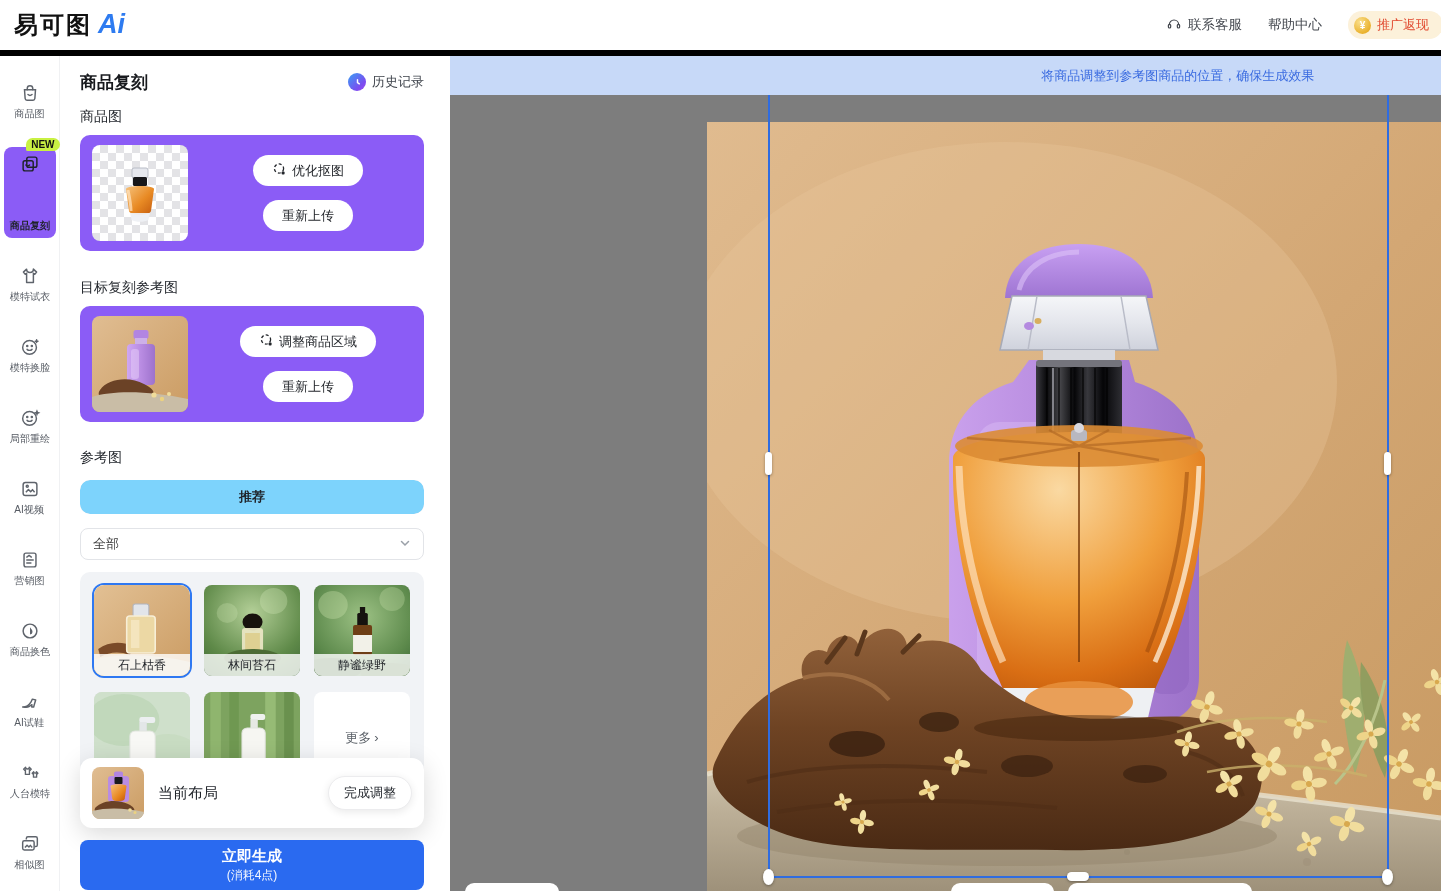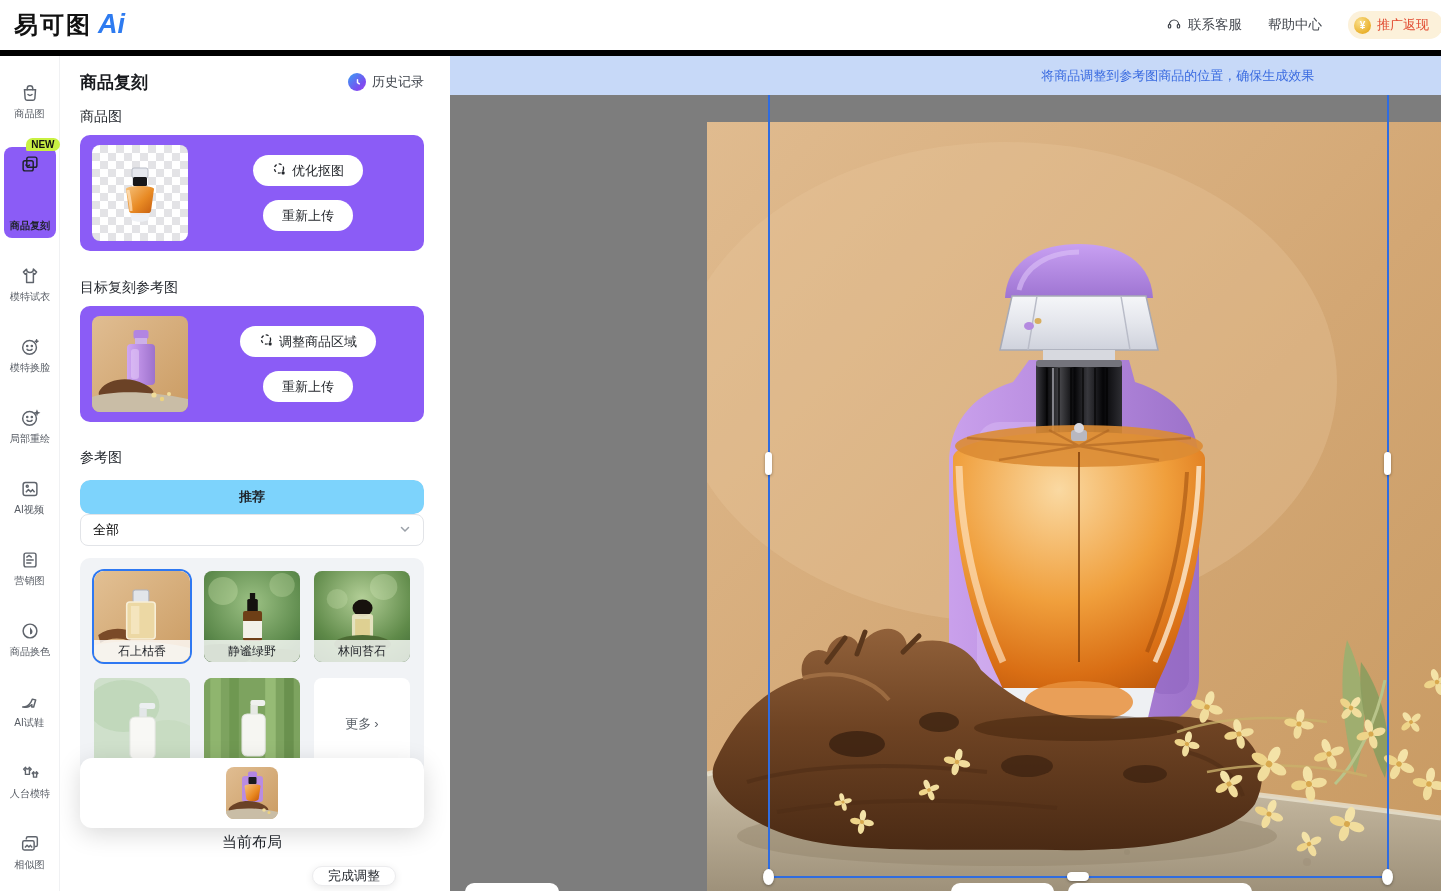--- a/index.html
+++ b/index.html
@@ -52,34 +52,34 @@
     background-image:linear-gradient(45deg,#e3e3e6 25%,transparent 25%,transparent 75%,#e3e3e6 75%),
                      linear-gradient(45deg,#e3e3e6 25%,transparent 25%,transparent 75%,#e3e3e6 75%);
     background-size:16px 16px;background-position:0 0,8px 8px;}
   .btn-col{flex:1;display:flex;flex-direction:column;gap:14px;align-items:center;}
   .pill-btn{background:#fff;border:none;border-radius:16px;height:31px;padding:0 19px;font-size:13px;
             color:#23262b;display:inline-flex;align-items:center;justify-content:center;gap:6px;cursor:pointer;}
 
   .tabs{margin-top:13px;background:#eef0f4;border-radius:10px;height:34px;display:flex;padding:0;overflow:hidden;}
   .tab{flex:1;display:flex;align-items:center;justify-content:center;font-size:13px;color:#a8adb5;cursor:pointer;}
   .tab.active{background:#7dd3fc;color:#1f2329;font-weight:700;border-radius:10px;box-shadow:0 1px 4px rgba(0,0,0,.06);}
-  .select{height:32px;border:1px solid #e2e4e8;border-radius:8px;display:flex;align-items:center;
-          justify-content:space-between;padding:0 12px;font-size:13px;color:#000000;cursor:pointer;background:#fff;}
+  .select{margin-top:14px;height:32px;border:1px solid #e2e4e8;border-radius:8px;display:flex;align-items:center;
+          justify-content:space-between;padding:0 12px;font-size:13px;color:#404040;cursor:pointer;background:#fff;}
 
   .ref-wrap{margin-top:12px;background:#f1f3f6;border-radius:10px;padding:13px 14px;height:226px;overflow:hidden;}
   .ref-grid{display:grid;grid-template-columns:repeat(3,1fr);gap:16px 14px;}
   .ref-item{position:relative;height:91px;border-radius:8px;overflow:hidden;cursor:pointer;background:#ddd;}
   .ref-item.selected{box-shadow:0 0 0 2px #2e78f2, inset 0 0 0 2px #fff;border-radius:10px;}
   .ref-label{position:absolute;left:0;right:0;bottom:0;height:22px;background:rgba(255,255,255,.8);
              font-size:12px;display:flex;align-items:center;justify-content:center;color:#23262b;}
   .more-card{background:#fff;display:flex;align-items:center;justify-content:center;gap:3px;
              font-size:13px;color:#595f66;}
 
   .layout-card{position:absolute;left:20px;right:26px;bottom:63px;height:70px;background:#fff;border-radius:12px;
-               box-shadow:0 6px 24px rgba(0,0,0,.15);padding:9px 28px;display:flex;align-items:center;gap:14px;z-index:6;flex-direction:column;}
+               box-shadow:0 6px 24px rgba(0,0,0,.15);padding:9px 12px;display:flex;align-items:center;gap:14px;z-index:6;}
   .thumb52{width:52px;height:52px;border-radius:8px;overflow:hidden;position:relative;flex:none;}
   .layout-label{font-size:15px;color:#1f2329;}
   .finish-btn{margin-left:auto;background:#fff;border:1px solid #ececee;box-shadow:0 2px 8px rgba(0,0,0,.09);
               border-radius:17px;height:34px;padding:0 15px;font-size:13px;color:#1f2329;cursor:pointer;}
   .generate-btn{position:absolute;left:20px;right:26px;bottom:1px;height:50px;background:#2a6af0;border:none;
                 border-radius:8px;color:#fff;display:flex;flex-direction:column;align-items:center;justify-content:center;
                 gap:1px;cursor:pointer;z-index:6;}
   .gen-l1{font-size:15px;font-weight:700;}
   .gen-l2{font-size:12px;opacity:.95;}
 
@@ -337,56 +337,56 @@
             <rect x="37" y="19" width="15" height="13" rx="2" fill="#e2e5ea" stroke="#b0b4be" stroke-width="1"></rect>
             <rect x="31" y="31" width="27" height="37" rx="3" fill="#ecd8a4" stroke="#f7eed6" stroke-width="1.5"></rect>
             <rect x="35" y="35" width="8" height="28" fill="#f6e9c4" opacity=".8"></rect>
             <path d="M0 74c26-6 60-5 91 3v14H0Z" fill="#d2c3a4"></path>
           </svg>
           <div class="ref-label">石上枯香</div>
         </div>
         <div class="ref-item">
           <svg width="100%" height="100%" viewBox="0 0 91 91" preserveAspectRatio="none">
             <defs>
+                <radialGradient id="g3b" cx=".5" cy=".3" r="1">
+                  <stop offset="0" stop-color="#b3cf97"></stop>
+                  <stop offset=".55" stop-color="#5f8a49"></stop>
+                  <stop offset="1" stop-color="#2e572b"></stop>
+                </radialGradient>
+              </defs>
+            <rect width="91" height="91" fill="url(#g3b)"></rect>
+            <circle cx="66" cy="16" r="13" fill="#d8ecbc" opacity=".3"></circle>
+              <circle cx="22" cy="28" r="10" fill="#d8ecbc" opacity=".25"></circle>
+            <ellipse cx="46" cy="37" rx="9.5" ry="8.5" fill="#17120d"></ellipse>
+            <rect x="36" y="43" width="20" height="25" rx="3" fill="#eae6c4" opacity=".94"></rect>
+            <rect x="39" y="48" width="14" height="17" fill="#ded092"></rect>
+            <ellipse cx="46" cy="73" rx="27" ry="9" fill="#4c6b34"></ellipse>
+          </svg>
+          <div class="ref-label">林间苔石</div>
+        </div>
+        <div class="ref-item">
+          <svg width="100%" height="100%" viewBox="0 0 91 91" preserveAspectRatio="none">
+            <defs>
                 <radialGradient id="g2b" cx=".5" cy=".35" r=".9">
                   <stop offset="0" stop-color="#9cc184"></stop>
                   <stop offset=".6" stop-color="#5d8a4c"></stop>
                   <stop offset="1" stop-color="#2f5c2f"></stop>
                 </radialGradient>
               </defs>
             <rect width="91" height="91" fill="url(#g2b)"></rect>
             <circle cx="18" cy="20" r="14" fill="#cde6b0" opacity=".35"></circle>
               <circle cx="74" cy="14" r="12" fill="#cde6b0" opacity=".3"></circle>
             <rect x="43.5" y="22" width="5" height="7" fill="#15120f"></rect>
             <rect x="41" y="28" width="10" height="13" rx="1.5" fill="#15120f"></rect>
             <rect x="37" y="40" width="18" height="30" rx="2" fill="#6e3f16"></rect>
             <rect x="37" y="50" width="18" height="17" fill="#f2f1e8"></rect>
             <ellipse cx="16" cy="84" rx="30" ry="11" fill="#3f6430"></ellipse>
               <ellipse cx="72" cy="88" rx="28" ry="10" fill="#486e34"></ellipse>
           </svg>
           <div class="ref-label">静谧绿野</div>
-        </div>
-        <div class="ref-item">
-          <svg width="100%" height="100%" viewBox="0 0 91 91" preserveAspectRatio="none">
-            <defs>
-                <radialGradient id="g3b" cx=".5" cy=".3" r="1">
-                  <stop offset="0" stop-color="#b3cf97"></stop>
-                  <stop offset=".55" stop-color="#5f8a49"></stop>
-                  <stop offset="1" stop-color="#2e572b"></stop>
-                </radialGradient>
-              </defs>
-            <rect width="91" height="91" fill="url(#g3b)"></rect>
-            <circle cx="66" cy="16" r="13" fill="#d8ecbc" opacity=".3"></circle>
-              <circle cx="22" cy="28" r="10" fill="#d8ecbc" opacity=".25"></circle>
-            <ellipse cx="46" cy="37" rx="9.5" ry="8.5" fill="#17120d"></ellipse>
-            <rect x="36" y="43" width="20" height="25" rx="3" fill="#eae6c4" opacity=".94"></rect>
-            <rect x="39" y="48" width="14" height="17" fill="#ded092"></rect>
-            <ellipse cx="46" cy="73" rx="27" ry="9" fill="#4c6b34"></ellipse>
-          </svg>
-          <div class="ref-label">林间苔石</div>
         </div>
         <div class="ref-item">
           <svg width="100%" height="100%" viewBox="0 0 91 91" preserveAspectRatio="none">
             <rect width="91" height="91" fill="#cfe0cb"></rect>
             <ellipse cx="28" cy="28" rx="34" ry="26" fill="#bdd6b7" opacity=".8"></ellipse>
             <ellipse cx="70" cy="70" rx="34" ry="28" fill="#c4dabe" opacity=".7"></ellipse>
             <rect x="43" y="25" width="15" height="6" rx="2" fill="#eceff1"></rect>
             <rect x="43" y="30" width="7" height="10" fill="#e3e7e8"></rect>
             <rect x="34" y="39" width="24" height="42" rx="5" fill="#f8f8f5" stroke="#e0e4de" stroke-width="1"></rect>
           </svg>
@@ -432,20 +432,24 @@
           <path d="M4 40c7-7 22-8 32-3 6 3 8 6 5 8l-33 2c-5-1-7-4-4-7Z" fill="#6b4226"></path>
           <path d="M0 44c16-4 34-3 52 1v7H0Z" fill="#c9bda6"></path>
           <circle cx="38" cy="43" r="1.8" fill="#f0dc9a"></circle>
             <circle cx="43" cy="45.5" r="1.5" fill="#ecd27f"></circle>
         </svg>
       </div>
       <span class="layout-label">当前布局</span>
       <button class="finish-btn">完成调整</button>
     </div>
 
+    <button class="generate-btn">
+      <span class="gen-l1">立即生成</span>
+      <span class="gen-l2">(消耗4点)</span>
+    </button>
   </div>
 
   <div class="canvas">
 
     <svg class="scene" viewBox="0 0 734 769" preserveAspectRatio="none">
       <defs>
         <linearGradient id="bgTan" x1="0" y1="0" x2="1" y2="1">
             <stop offset="0" stop-color="#e0bb8f"></stop>
             <stop offset=".55" stop-color="#d3a774"></stop>
             <stop offset="1" stop-color="#c89a62"></stop>

